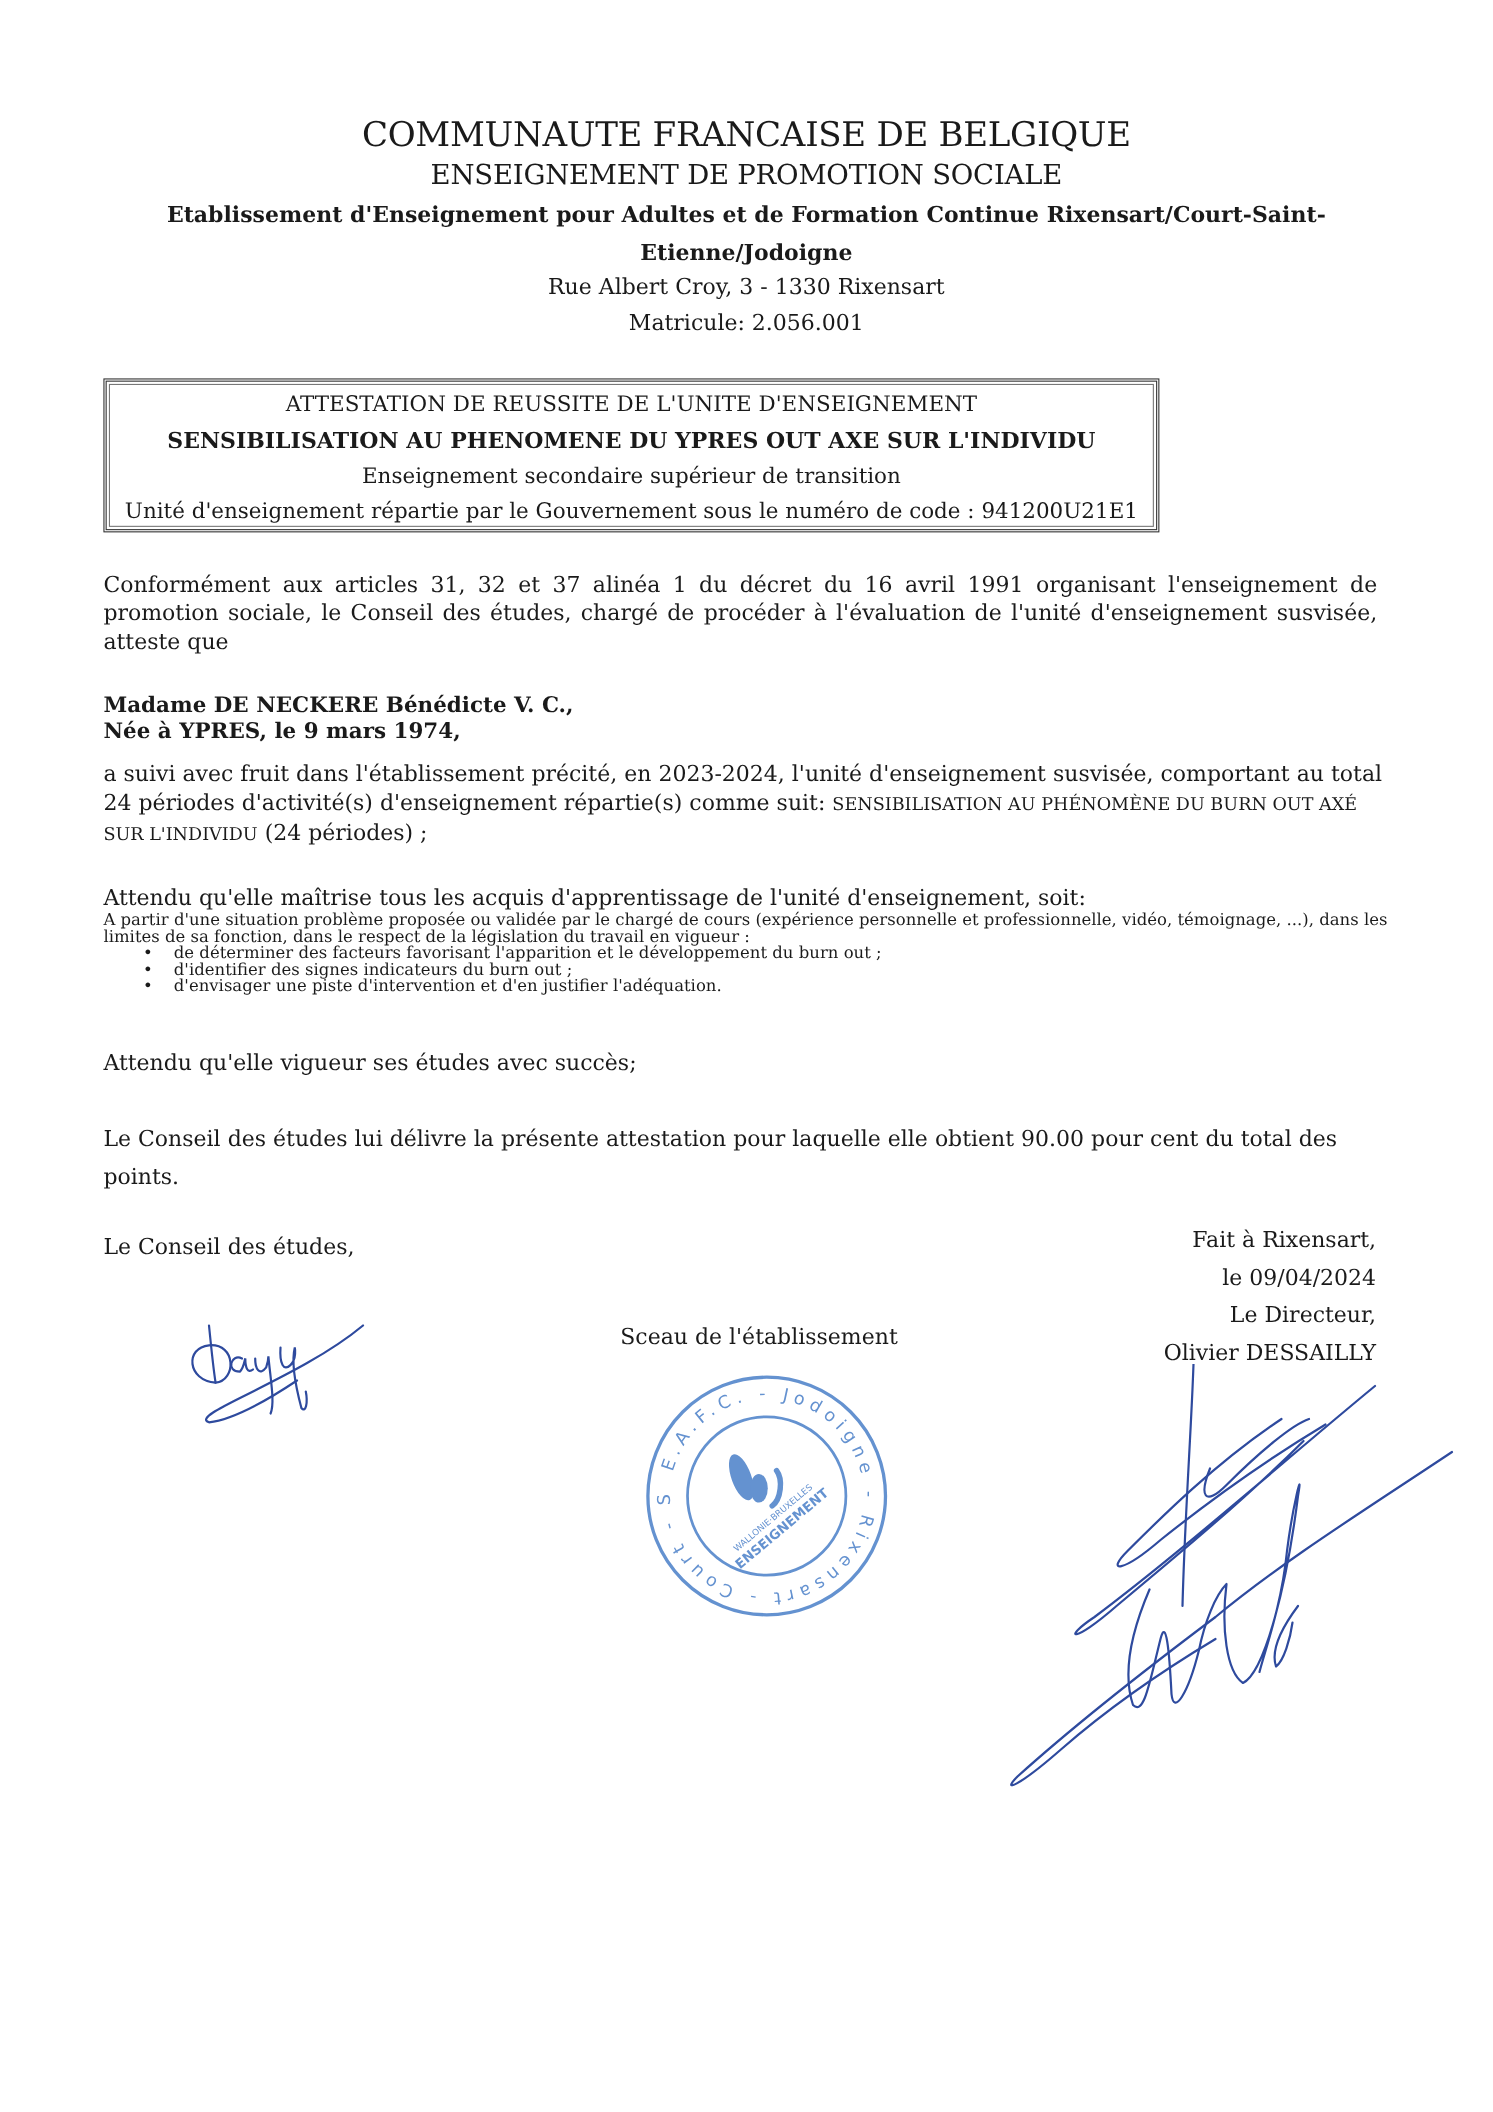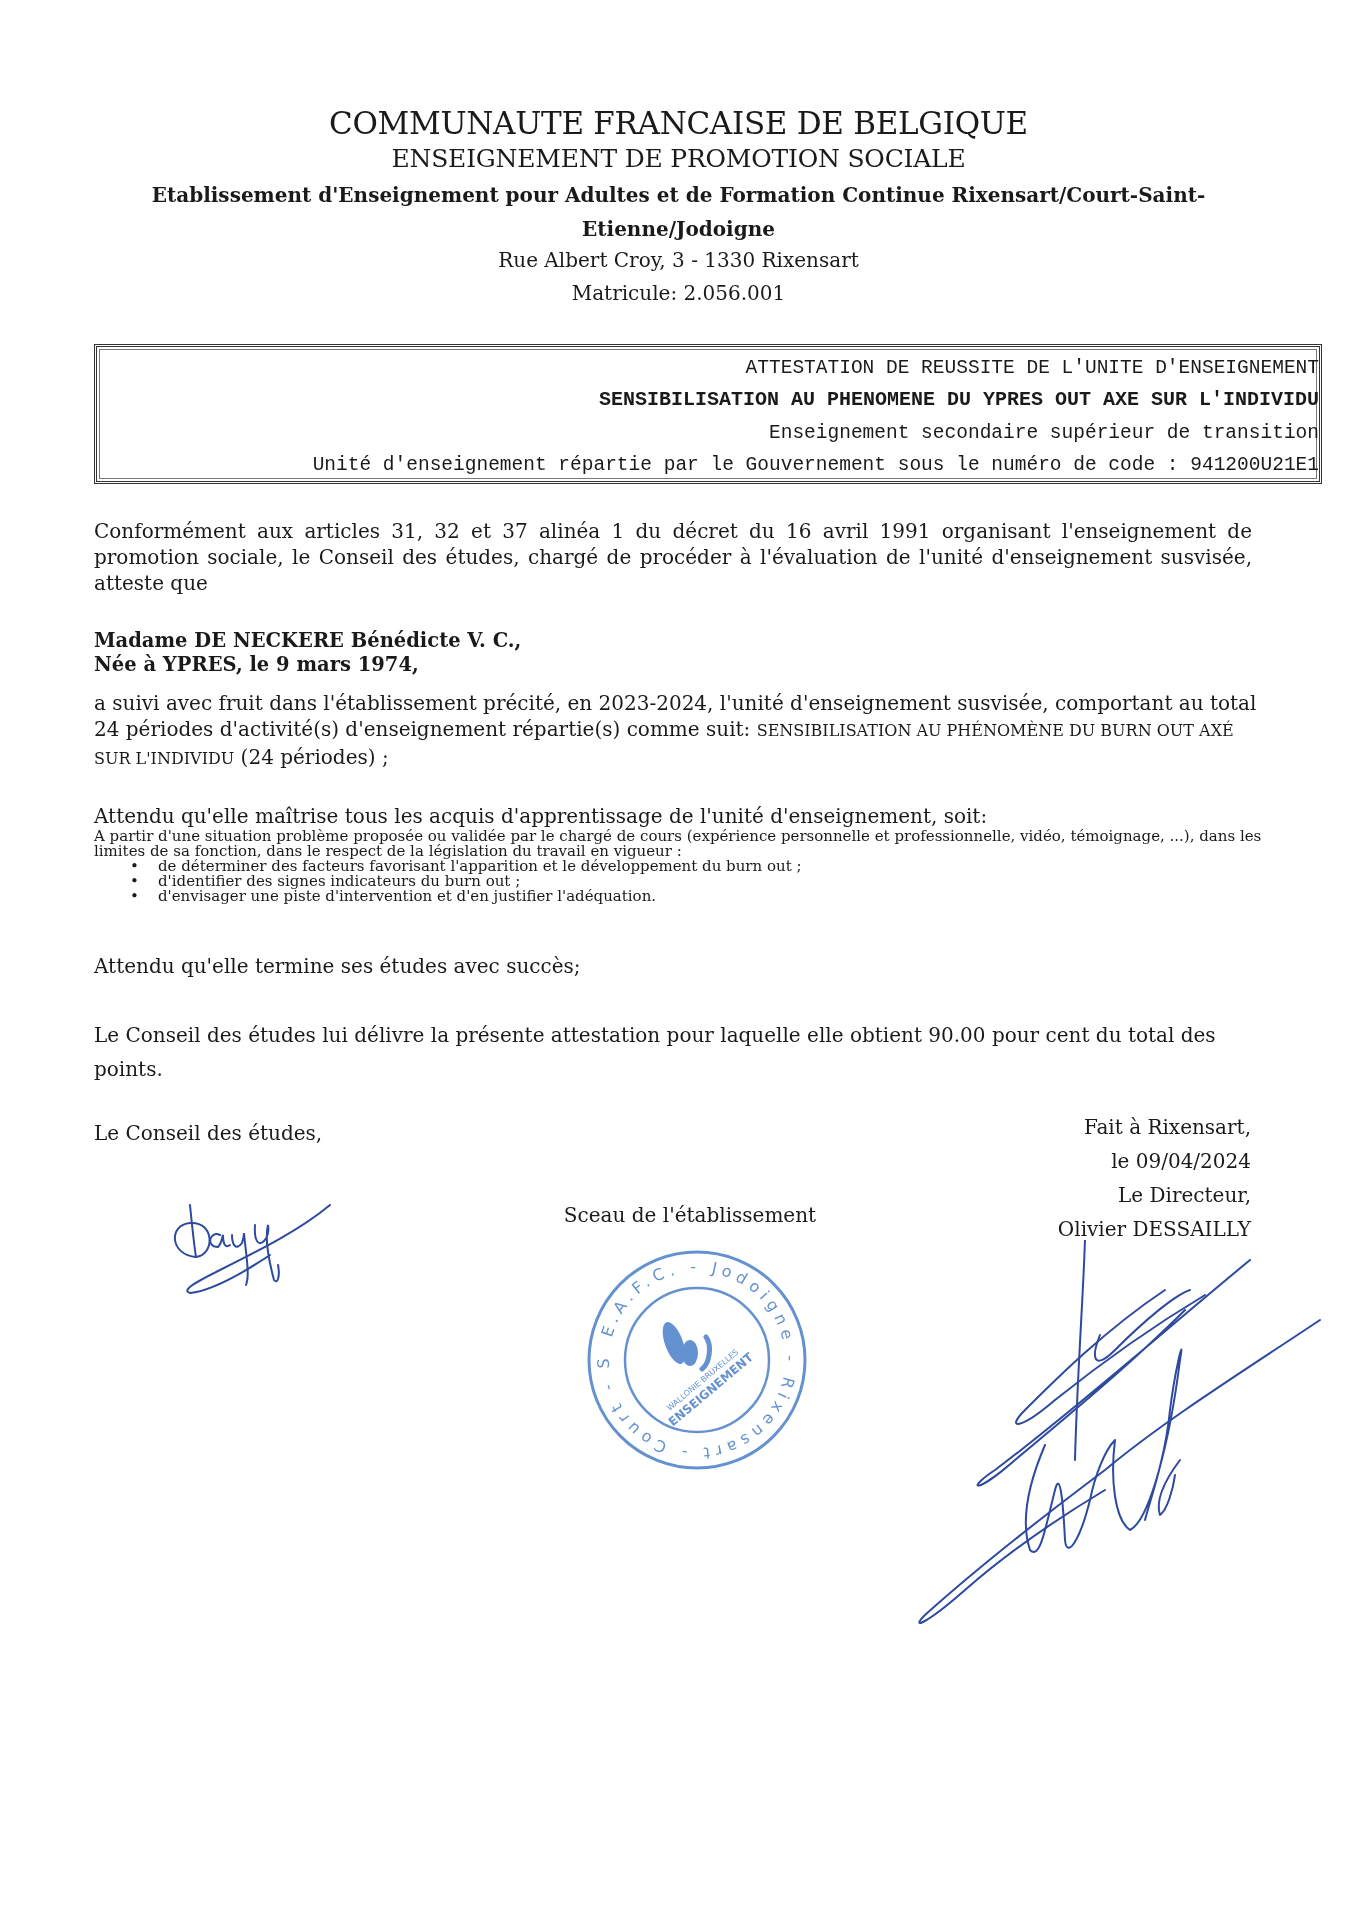--- a/index.html
+++ b/index.html
@@ -9,24 +9,23 @@
   .abs { position: absolute; }
   .center { left: 0; width: 1357px; text-align: center; }
 
   .h1 { top: 104px; font-size: 31px; line-height: 38px; letter-spacing: -0.3px; }
   .h2 { top: 143px; font-size: 25px; line-height: 32px; letter-spacing: -0.2px; }
   .h3 { top: 178px; font-size: 20px; line-height: 34px; font-weight: bold; padding: 0 130px; }
   .addr { top: 245px; font-size: 20px; line-height: 30px; }
   .matr { top: 278px; font-size: 20px; line-height: 30px; }
 
   .box {
-    position: absolute; left: 94px; top: 344px; width: 1228px; height: 140px;
+    position: absolute; left: 94px; top: 344px; width: 960px; height: 140px;
     border: 3px double #333; outline: 1px solid #777; outline-offset: -6px;
-    text-align: right;
-    font-family: Liberation Mono, monospace;
+    text-align: center;
   }
   .box .l1 { position: absolute; top: 8px; left: 0; right: 0; font-size: 19.5px; line-height: 26px; }
   .box .l2 { position: absolute; top: 40px; left: 0; right: 0; font-size: 20px; line-height: 26px; font-weight: bold; }
   .box .l3 { position: absolute; top: 73px; left: 0; right: 0; font-size: 19.5px; line-height: 26px; }
   .box .l4 { position: absolute; top: 105px; left: 0; right: 0; font-size: 19.5px; line-height: 26px; }
 
   .para { left: 94px; width: 1158px; font-size: 20px; line-height: 26px; }
   .justify { text-align: justify; }
   .intro { top: 518px; }
   .bold { font-weight: bold; }
@@ -79,21 +78,21 @@
 <div class="abs para attendu1">Attendu qu'elle maîtrise tous les acquis d'apprentissage de l'unité d'enseignement, soit:</div>
 <div class="abs acquis">
   <div>A partir d'une situation problème proposée ou validée par le chargé de cours (expérience personnelle et professionnelle, vidéo, témoignage, ...), dans les limites de sa fonction, dans le respect de la législation du travail en vigueur :</div>
   <ul>
     <li>de déterminer des facteurs favorisant l'apparition et le développement du burn out ;</li>
     <li>d'identifier des signes indicateurs du burn out ;</li>
     <li>d'envisager une piste d'intervention et d'en justifier l'adéquation.</li>
   </ul>
 </div>
 
-<div class="abs para attendu2">Attendu qu'elle termine ses études avec succès;</div>
+<div class="abs para attendu2">Attendu qu'elle vigueur ses études avec succès;</div>
 <div class="abs para conseil">Le Conseil des études lui délivre la présente attestation pour laquelle elle obtient 90.00 pour cent du total des points.</div>
 
 <div class="abs sig-left-label">Le Conseil des études,</div>
 
 <div class="abs right-block">
   <div>Fait à Rixensart,</div>
   <div>le 09/04/2024</div>
   <div>Le Directeur,</div>
   <div>Olivier DESSAILLY</div>
 </div>

